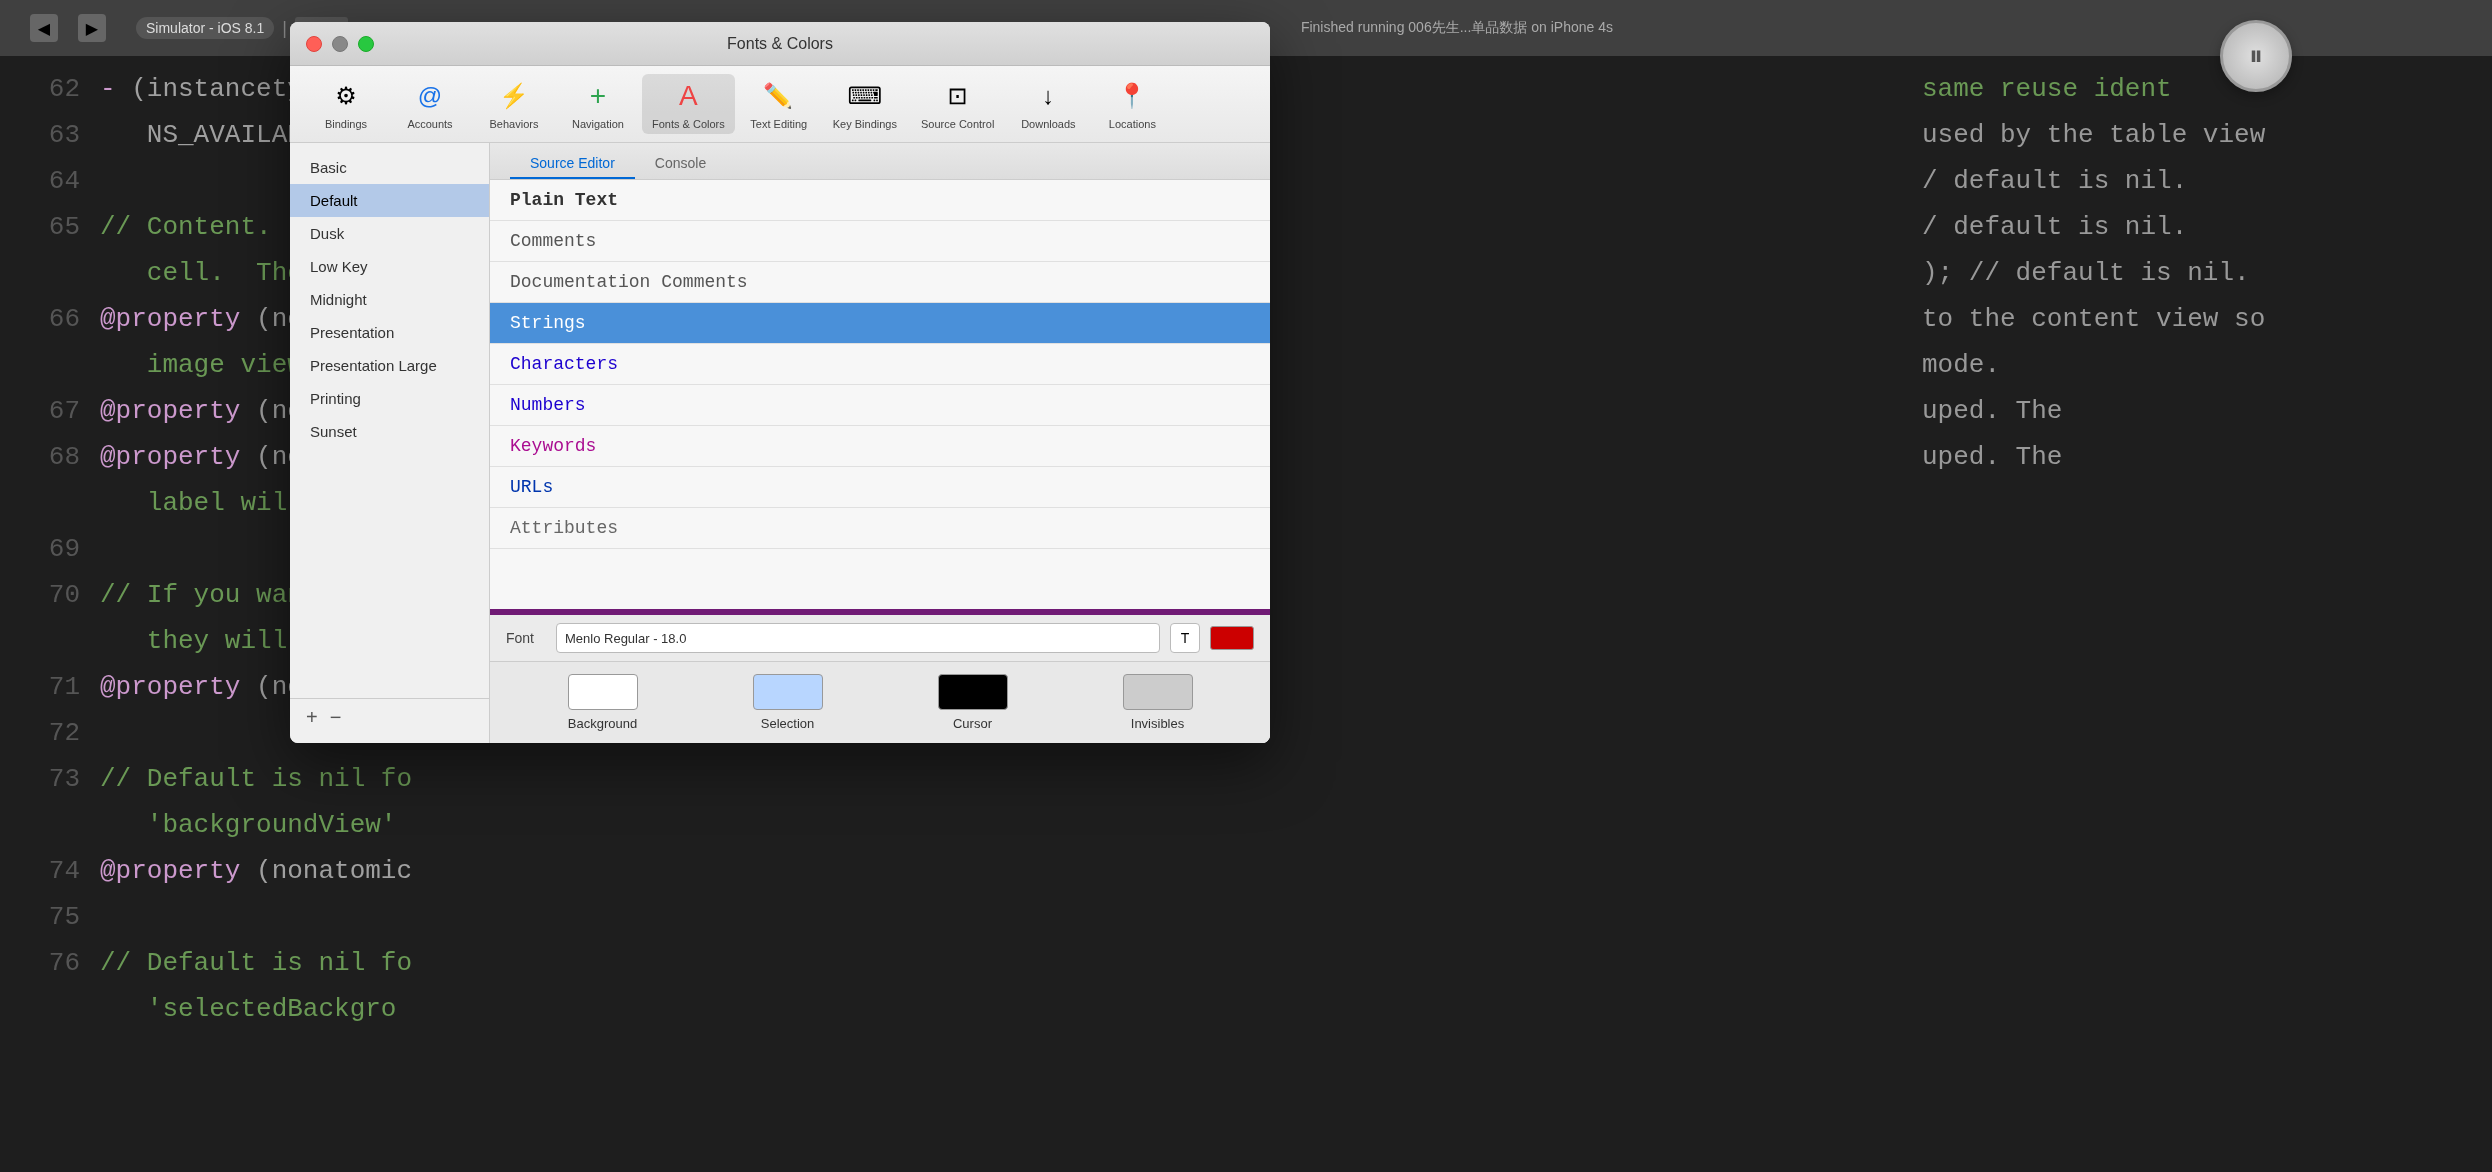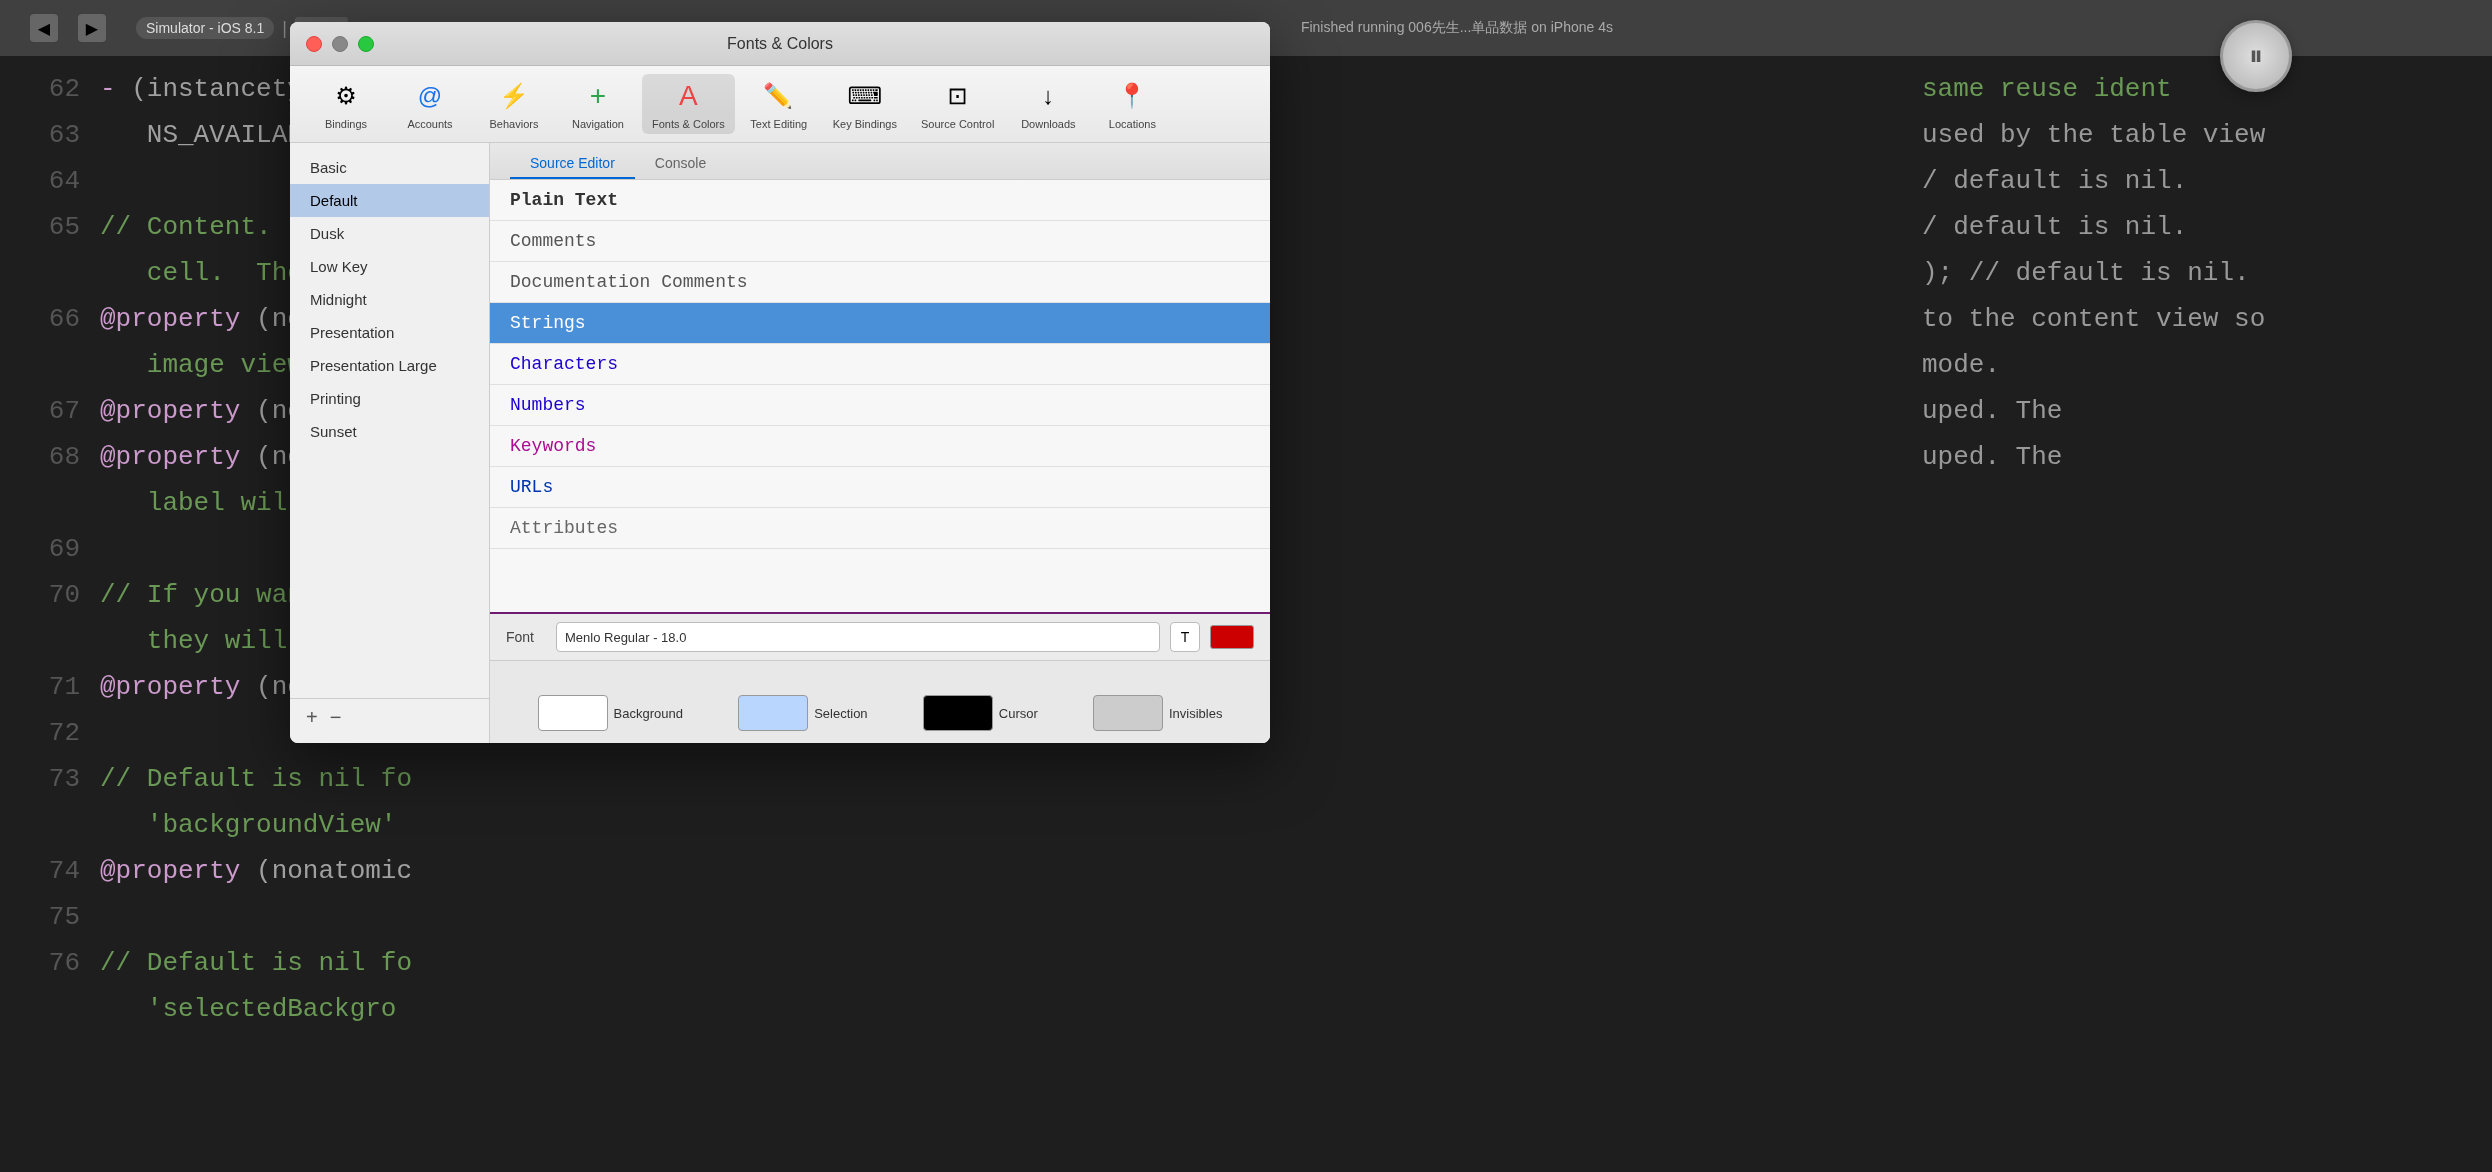--- a/index.html
+++ b/index.html
@@ -249,21 +249,21 @@
     .color-list-item.selected .item-text {
       color: #fff !important;
     }
 
     
     .font-bar {
       display: flex;
       align-items: center;
       padding: 8px 16px;
       background: #ebebeb;
-      border-top: 2px solid #701a75;
+      border-top: 6px solid #701a75;
       gap: 10px;
     }
 
     .font-label {
       font-size: 14px;
       color: #444;
       min-width: 40px;
     }
 
     .font-field {
@@ -305,25 +305,24 @@
       display: flex;
       align-items: center;
       justify-content: space-around;
       padding: 12px 20px;
       background: #e8e8e8;
       border-top: 1px solid #ccc;
     }
 
     .bottom-btn {
       display: flex;
-      flex-direction: row;
+      flex-direction: column;
       align-items: center;
       gap: 6px;
       cursor: pointer;
-      margin-top: 22px;
     }
 
     .bottom-btn-swatch {
       width: 70px;
       height: 36px;
       border: 1px solid #999;
       border-radius: 4px;
     }
 
     .bottom-btn-label {

